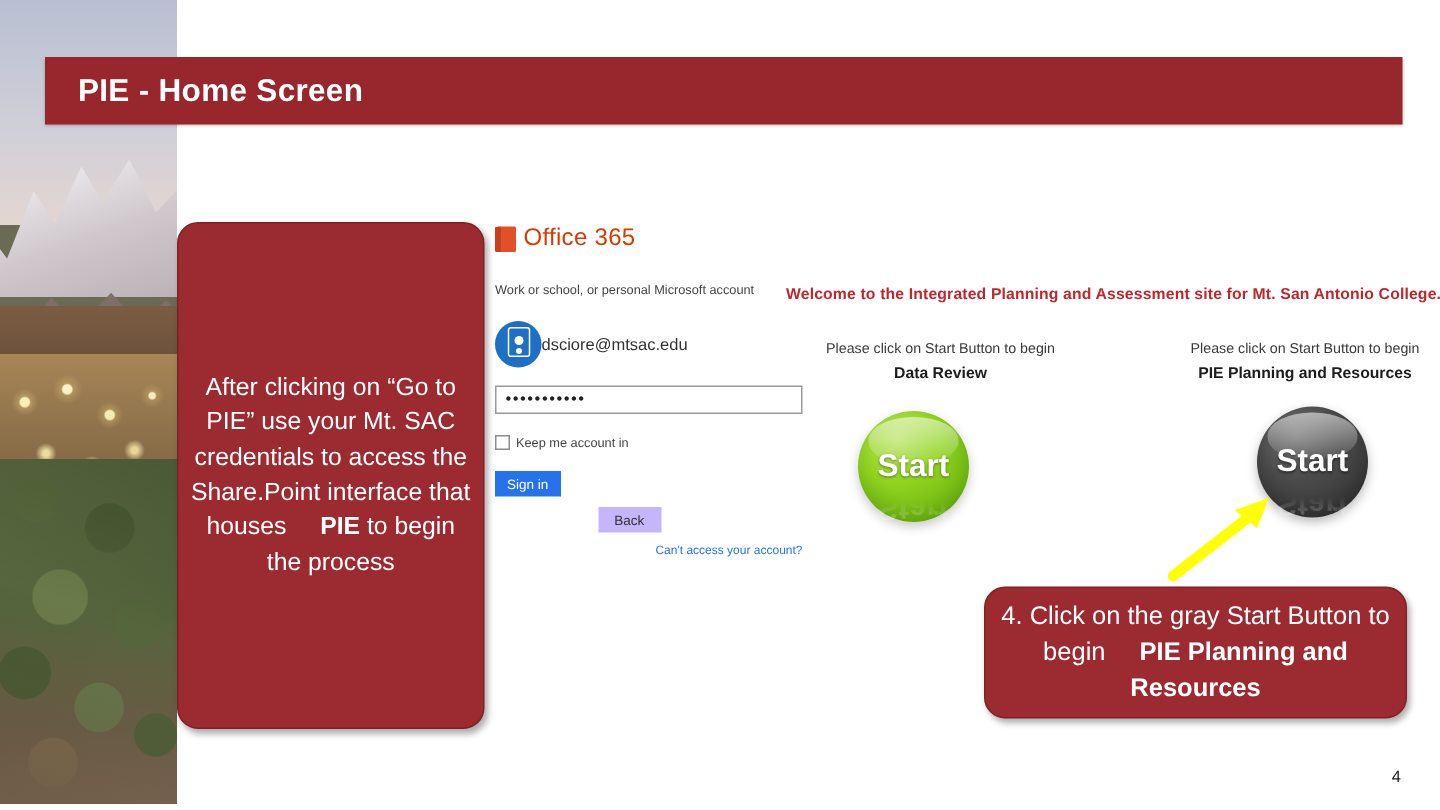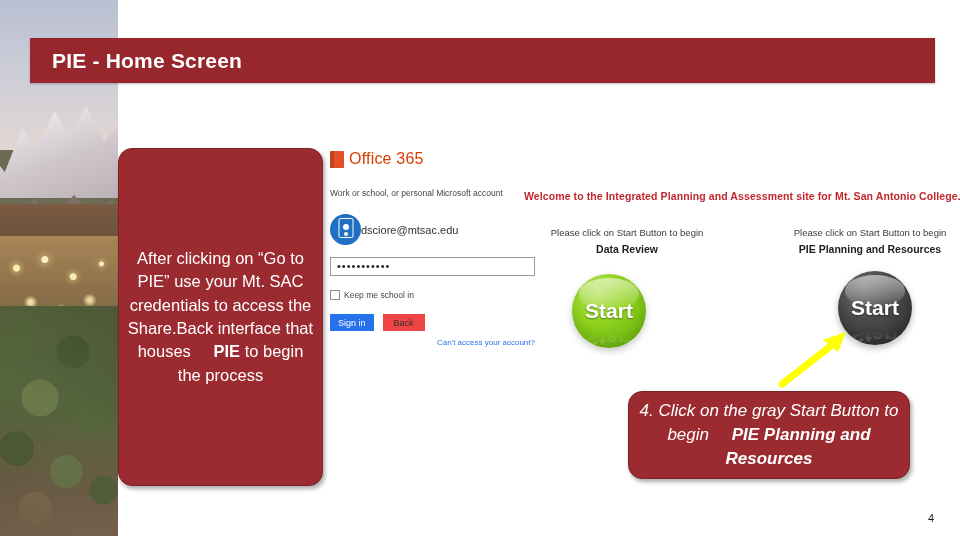--- a/index.html
+++ b/index.html
@@ -67,21 +67,21 @@
     box-shadow:2px 3px 4px rgba(0,0,0,.32);
     color:#ffffff;text-align:center;
     display:flex;align-items:center;justify-content:center;
     box-sizing:border-box;
   }
   .redbox .inner{padding:4px 8px;line-height:1.42;}
   .redbox b{font-weight:bold;margin-left:18px;}
 
   #box-left{left:118px;top:148px;width:205px;height:338px;font-size:16.5px;}
   #box-3{left:345px;top:391px;width:250px;height:88px;font-size:17px;}
-  #box-4{left:628px;top:391px;width:282px;height:88px;font-size:17px;font-style:italic;}
+  #box-4{left:656px;top:391px;width:282px;height:88px;font-size:17px;}
 
   
   .o365{
     position:absolute;left:330px;top:150px;width:205px;height:235px;
     color:#3b3b3b;
   }
   .o365-logo{display:flex;align-items:center;gap:5px;}
   .o365-logo .sq{width:14px;height:17px;background:#e34f26;
     border-left:4px solid #c8401b;box-sizing:border-box;border-radius:1px;}
   .o365-logo .txt{color:#d83b01;font-size:16px;letter-spacing:.2px;}
@@ -93,25 +93,25 @@
     width:15px;height:20px;border:1.6px solid #fff;border-radius:2px;box-sizing:border-box;}
   .badge:after{content:"";position:absolute;left:50%;top:10px;transform:translateX(-50%);
     width:6px;height:6px;border-radius:50%;background:#fff;
     box-shadow:0 7px 0 -1px #fff;}
   .o365-email{font-size:11px;color:#333;}
   .pw-field{margin-top:12px;height:19px;border:1px solid #9a9a9a;background:#fff;
     display:flex;align-items:center;padding-left:6px;box-sizing:border-box;}
   .pw-dots{font-size:11px;letter-spacing:1px;color:#222;line-height:1;}
   .keepme{margin-top:14px;display:flex;align-items:center;gap:4px;font-size:8.5px;color:#444;}
   .cbox{width:8px;height:8px;border:1px solid #8d8d8d;background:#fff;flex:none;}
-  .btnrow{margin-top:14px;display:flex;gap:9px;}
+  .btnrow{margin-top:14px;display:flex;gap:25px;}
   .btn{height:17px;min-width:42px;display:flex;align-items:center;justify-content:center;
     font-size:9px;padding:0 8px;box-sizing:border-box;}
   .btn-primary{background:#2672ec;color:#fff;}
-  .btn-secondary{background:#ef4444;color:#333;}
+  .btn-secondary{background:#c4b5fd;color:#333;margin-top:24px;}
   .o365-link{margin-top:7px;font-size:8px;color:#2672ec;text-decoration:none;display:block;text-align:right;}
 
   
   .welcome{
     position:absolute;left:524px;top:190px;width:430px;
     color:#c0272d;font-size:10.5px;font-weight:bold;text-align:center;
     letter-spacing:.1px;white-space:nowrap;
   }
   .instr{position:absolute;text-align:center;color:#3a3a3a;font-size:9.5px;line-height:1.55;}
   .instr b{font-size:10.5px;color:#1d1d1d;}
@@ -165,42 +165,42 @@
     <div class="hills"></div>
     <div class="city"></div>
     <div class="veg"></div>
   </div>
 
   <div class="title-banner">
     <div class="title-text">PIE - Home Screen</div>
   </div>
 
   <div class="redbox" id="box-left">
-    <div class="inner"><span>After clicking on “Go to PIE” use your Mt. SAC credentials to access the Share.Back interface that houses </span><b>PIE</b><span> to begin the process</span></div>
+    <div class="inner"><span>After clicking on “Go to PIE” use your Mt. SAC credentials to access the Share.Point interface that houses </span><b>PIE</b><span> to begin the process</span></div>
   </div>
 
   <div class="o365">
     <div class="o365-logo">
       <div class="sq"></div>
       <div class="txt">Office 365</div>
     </div>
     <div class="o365-sub">Work or school, or personal Microsoft account</div>
 
     <div class="o365-acct">
       <div class="badge"></div>
       <div class="o365-email">dsciore@mtsac.edu</div>
     </div>
 
     <div class="pw-field" title="Password">
       <span class="pw-dots">•••••••••••</span>
     </div>
 
     <div class="keepme">
       <span class="cbox"></span>
-      <span>Keep me school in</span>
+      <span>Keep me account in</span>
     </div>
 
     <div class="btnrow">
       <div class="btn btn-primary">Sign in</div>
       <div class="btn btn-secondary">Back</div>
     </div>
 
     <a class="o365-link" href="#">Can't access your account?</a>
   </div>
 

